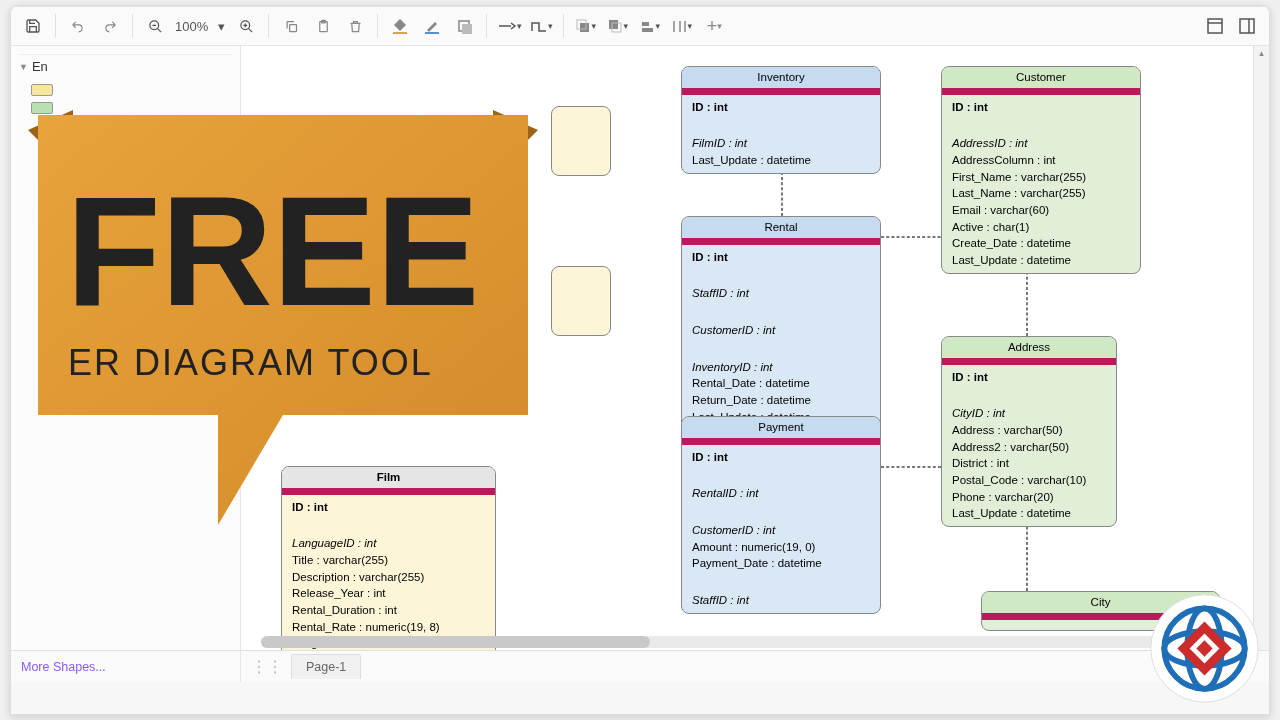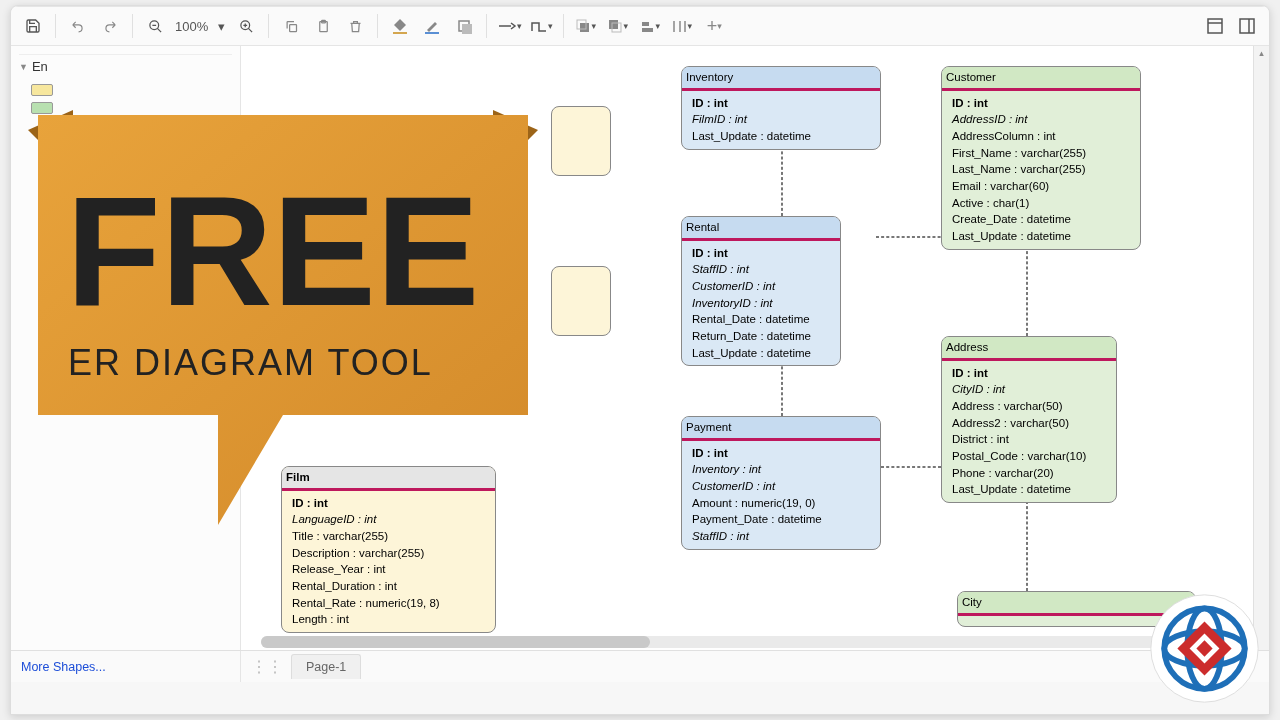--- a/index.html
+++ b/index.html
@@ -21,35 +21,35 @@
   .side { width: 230px; background: #fcfcfc; border-right: 1px solid #e5e5e5; padding: 8px; font-size: 13px; overflow: hidden; }
   .search { width: 100%; height: 26px; border: 1px solid #ddd; border-radius: 3px; padding: 0 8px; font-size: 12px; margin-bottom: 10px; }
   .cat { display: flex; align-items: center; gap: 4px; font-size: 13px; color: #333; padding: 4px 0; border-top: 1px solid #eee; }
   .tri { font-size: 9px; color: #888; }
   .shape-row { display: flex; gap: 8px; padding: 6px 0 0 12px; }
   .shape-yellow, .shape-green { width: 22px; height: 12px; border-radius: 2px; border: 1px solid #999; }
   .shape-yellow { background: #f7e79e; }
   .shape-green  { background: #b8e0b0; }
   .canvas { flex: 1; position: relative; background: #fff; overflow: hidden; }
   .canvas .entity { position: absolute; border: 1px solid #888; border-radius: 8px; font-size: 11.5px; line-height: 1.45; overflow: hidden; }
-  .entity .hdr { text-align: left; font-weight: 500; padding: 2px 4px; border-bottom: 3px solid #be185d; }
+  .entity .hdr { text-align: center; font-weight: 500; padding: 2px 4px; border-bottom: 7px solid #be185d; }
   .entity .body { padding: 4px 10px; }
   .entity .pk { font-weight: bold; }
-  .entity .fk { font-style: italic; }
+  .entity .fk { font-style: italic; margin-top: 20px; }
   .c-blue  { background: #dae8f5; } .c-blue .hdr  { background: #c6dbf0; }
   .c-green { background: #e1efd8; } .c-green .hdr { background: #d1e8c4; }
   .c-yell  { background: #fdf5d8; } .c-yell .hdr  { background: #e5e5e5; font-weight: bold; }
   
   .banner { position: absolute; left: 18px; top: 105px; width: 530px; height: 440px; z-index: 20; }
   .banner svg { width: 100%; height: 100%; }
   .ban-text1 { font: 900 155px/1 Arial, sans-serif; }
   .ban-text2 { font: 400 36px/1 Arial, sans-serif; letter-spacing: 2px; }
   
   .footer { height: 32px; display: flex; align-items: center; border-top: 1px solid #e0e0e0; background:#fafafa; }
-  .moreshapes { width: 230px; padding-left: 10px; font-size: 12.5px; color:#1d4ed8; border-right:1px solid #e5e5e5; height:100%; display:flex; align-items:center; cursor:pointer; }
+  .moreshapes { width: 230px; padding-left: 10px; font-size: 12.5px; color:#8b5cf6; border-right:1px solid #e5e5e5; height:100%; display:flex; align-items:center; cursor:pointer; }
   .pgtab { margin-left: 10px; display: flex; align-items: center; gap: 8px; font-size: 12.5px; color:#666; }
   .grip { color:#bbb; font-size:16px; }
   .pgname { background:#f0f0f0; padding:5px 14px; border:1px solid #ddd; border-bottom:none; border-radius:3px 3px 0 0; }
   
   .logo { position: absolute; right: 18px; bottom: 10px; z-index: 30; }
   
   .conn { position:absolute; border:1px dashed #777; pointer-events:none; }
 </style>
 </head>
 <body>
@@ -230,21 +230,21 @@
             <div class="">AddressColumn : int</div>
             <div class="">First_Name : varchar(255)</div>
             <div class="">Last_Name : varchar(255)</div>
             <div class="">Email : varchar(60)</div>
             <div class="">Active : char(1)</div>
             <div class="">Create_Date : datetime</div>
             <div class="">Last_Update : datetime</div>
           </div>
       </div>
 
-      <div class="entity c-blue" style="left:440px; top:170px; width:160px;">
+      <div class="entity c-blue" style="left:440px; top:170px; width:200px;">
         <div class="hdr">Rental</div>
         <div class="body">
             <div class="pk">ID : int</div>
             <div class="fk">StaffID : int</div>
             <div class="fk">CustomerID : int</div>
             <div class="fk">InventoryID : int</div>
             <div class="">Rental_Date : datetime</div>
             <div class="">Return_Date : datetime</div>
             <div class="">Last_Update : datetime</div>
           </div>
@@ -261,21 +261,21 @@
             <div class="">Postal_Code : varchar(10)</div>
             <div class="">Phone : varchar(20)</div>
             <div class="">Last_Update : datetime</div>
           </div>
       </div>
 
       <div class="entity c-blue" style="left:440px; top:370px; width:200px;">
         <div class="hdr">Payment</div>
         <div class="body">
             <div class="pk">ID : int</div>
-            <div class="fk">Inventory : int</div>
+            <div class="fk">RentalID : int</div>
             <div class="fk">CustomerID : int</div>
             <div class="">Amount : numeric(19, 0)</div>
             <div class="">Payment_Date : datetime</div>
             <div class="fk">StaffID : int</div>
           </div>
       </div>
 
       <div class="entity c-yell" style="left:40px; top:420px; width:215px;">
         <div class="hdr">Film</div>
         <div class="body">
@@ -283,21 +283,21 @@
             <div class="fk">LanguageID : int</div>
             <div class="">Title : varchar(255)</div>
             <div class="">Description : varchar(255)</div>
             <div class="">Release_Year : int</div>
             <div class="">Rental_Duration : int</div>
             <div class="">Rental_Rate : numeric(19, 8)</div>
             <div class="">Length : int</div>
           </div>
       </div>
 
-      <div class="entity c-green" style="left:716px; top:545px; width:239px;">
+      <div class="entity c-green" style="left:740px; top:545px; width:239px;">
         <div class="hdr">City</div>
         <div class="body" style="height:10px;"></div>
       </div>
 
       <div class="entity c-yell" style="left:310px; top:60px; width:60px; height:70px;"></div>
       <div class="entity c-yell" style="left:310px; top:220px; width:60px; height:70px;"></div>
 
       <div style="position:absolute; left:20px; right:20px; bottom:2px; height:12px; background:#eaeaea; border-radius:6px;">
         <div style="position:absolute; left:0; width:40%; height:100%; background:#c9c9c9; border-radius:6px;"></div>
       </div>

